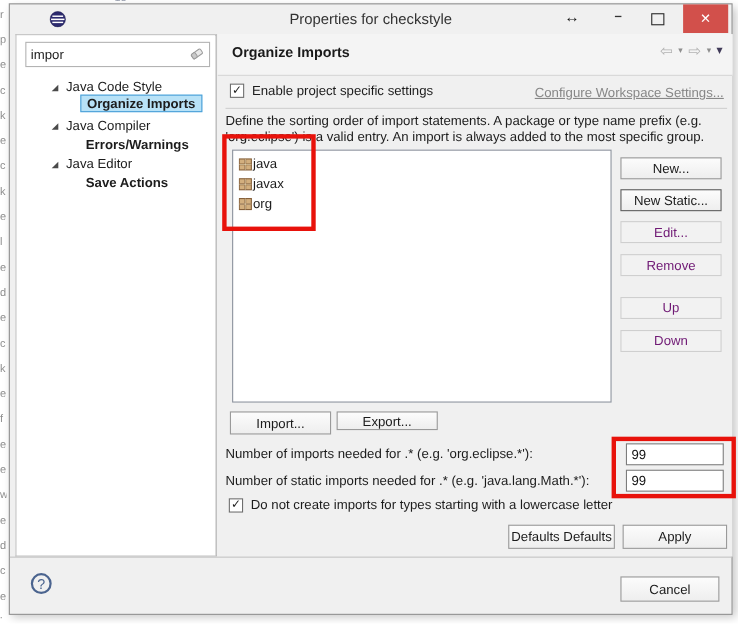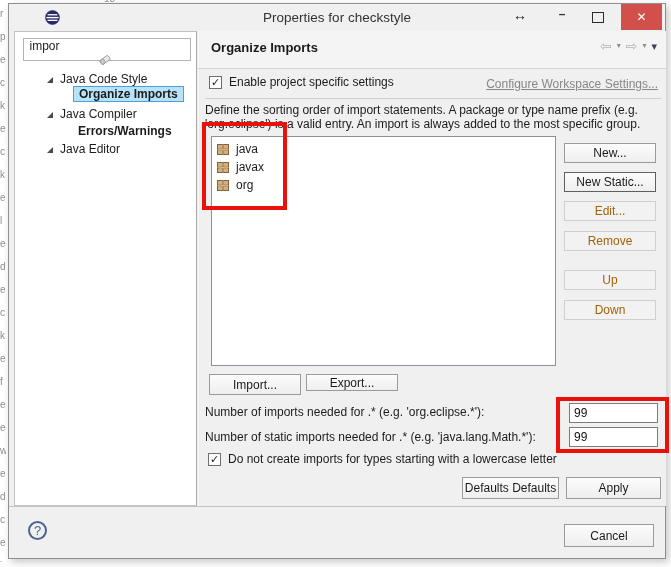--- a/index.html
+++ b/index.html
@@ -24,21 +24,21 @@
            font-weight:bold;color:#333;}
   .btn-max{position:absolute;left:576px;top:0;width:26px;height:26px;display:flex;align-items:center;justify-content:center;}
   .max-square{width:10px;height:9px;border:1.5px solid #2b2b2b;display:block;}
   .btn-close{position:absolute;left:612px;top:0;width:41px;height:26px;background:var(--close-red,#d2504b);
              color:#fff;display:flex;align-items:center;justify-content:center;font-size:12px;font-weight:bold;}
 
   
   .sidebar{position:absolute;left:5px;top:27px;width:183px;height:475px;background:#fff;
            border:1px solid #c2c2c2;border-right:1px solid #a8a8a8;box-sizing:border-box;}
   .filter-box{position:absolute;left:8px;top:6px;width:168px;height:23px;border:1px solid #b3b3b3;background:#fff;
-              box-sizing:border-box;display:flex;align-items:center;flex-direction:column;}
+              box-sizing:border-box;display:flex;align-items:center;}
   .filter-box input{flex:1;border:none;outline:none;font:12px "Liberation Sans",sans-serif;padding:0 4px;color:#1c1c1c;background:transparent;min-width:0;}
   .eraser{margin-right:4px;flex:0 0 auto;}
   .tree-row{position:absolute;left:14px;right:2px;height:17px;}
   .twisty{position:absolute;left:18px;top:5px;width:0;height:0;border-left:6px solid transparent;border-bottom:6px solid #4a4a4a;}
   .tree-row .lbl{position:absolute;top:0;white-space:nowrap;}
   .lvl0 .lbl{left:31px;}
   .lvl1 .lbl{left:49px;font-weight:bold;}
   .lvl1.selected .lbl{left:44px;padding:0 5px;background:var(--selection-bg,#b8e2f7);
                       border:1px solid var(--selection-border,#4ba0d8);}
 
@@ -54,26 +54,26 @@
   .cb{width:13px;height:13px;background:#fff;border:1px solid #6e6e6e;box-sizing:border-box;
       display:inline-flex;align-items:center;justify-content:center;font-size:11px;font-weight:bold;
       color:#1f1f1f;line-height:1;flex:0 0 auto;}
   .enable-row{position:absolute;left:11px;top:44px;display:flex;align-items:center;gap:7px;}
   .ws-link{position:absolute;right:8px;top:46px;color:var(--link,#878787);text-decoration:underline;cursor:pointer;}
   .sep1{position:absolute;left:7px;right:5px;top:67px;border-top:1px solid #cfcfcf;}
   .desc{position:absolute;left:7px;right:3px;top:72px;line-height:14px;color:#1c1c1c;}
 
   .listbox{position:absolute;left:13px;top:105px;width:345px;height:230px;background:#fff;
            border:1px solid #8b919c;box-sizing:border-box;padding-top:3px;}
-  .li-row{display:flex;align-items:center;gap:6px;height:18px;padding-left:5px;}
+  .li-row{display:flex;align-items:center;gap:0;height:18px;padding-left:5px;}
   .pkg-icon{flex:0 0 auto;display:block;}
 
   .btn{position:absolute;box-sizing:border-box;border:1px solid #9a9a9a;background:linear-gradient(#fcfcfc,#eeeeee);
        color:#1b1b1b;display:flex;align-items:center;justify-content:center;font:12px "Liberation Sans",sans-serif;cursor:default;text-align:right;}
-  .btn.disabled{border-color:#cfcfcf;color:#a16207;background:#f2f2f2;}
+  .btn.disabled{border-color:#cfcfcf;color:#701a75;background:#f2f2f2;}
   .btn.focusish{border-color:#5f5f5f;}
   .btn.default{border-color:#4d90d0;background:#fdfdfd;}
 
   .col-btn{left:366px;width:92px;height:20px;}
   .flabel{position:absolute;left:7px;color:#1c1c1c;white-space:nowrap;}
   .field{position:absolute;box-sizing:border-box;border:1px solid #7c7c7c;background:#fff;
          font:12px "Liberation Sans",sans-serif;padding:1px 4px;color:#111;}
   .lowercase-row{position:absolute;left:10px;top:421px;display:flex;align-items:center;gap:7px;}
 
   
@@ -136,20 +136,23 @@
       <div class="tree-row lvl0" style="top:75px">
         <span class="twisty"></span>
         <span class="lbl">Java Compiler</span>
       </div>
       <div class="tree-row lvl1" style="top:92px">
         <span class="lbl">Errors/Warnings</span>
       </div>
       <div class="tree-row lvl0" style="top:110px">
         <span class="twisty"></span>
         <span class="lbl">Java Editor</span>
+      </div>
+      <div class="tree-row lvl1" style="top:127px">
+        <span class="lbl">Save Actions</span>
       </div>
     </div>
 
     <div class="page">
       <div class="page-header">
         <span class="page-title">Organize Imports</span>
         <span class="nav-arrows">
           <span class="nav-arrow">⇦</span>
           <span class="nav-dd">▾</span>
           <span class="nav-arrow">⇨</span>

